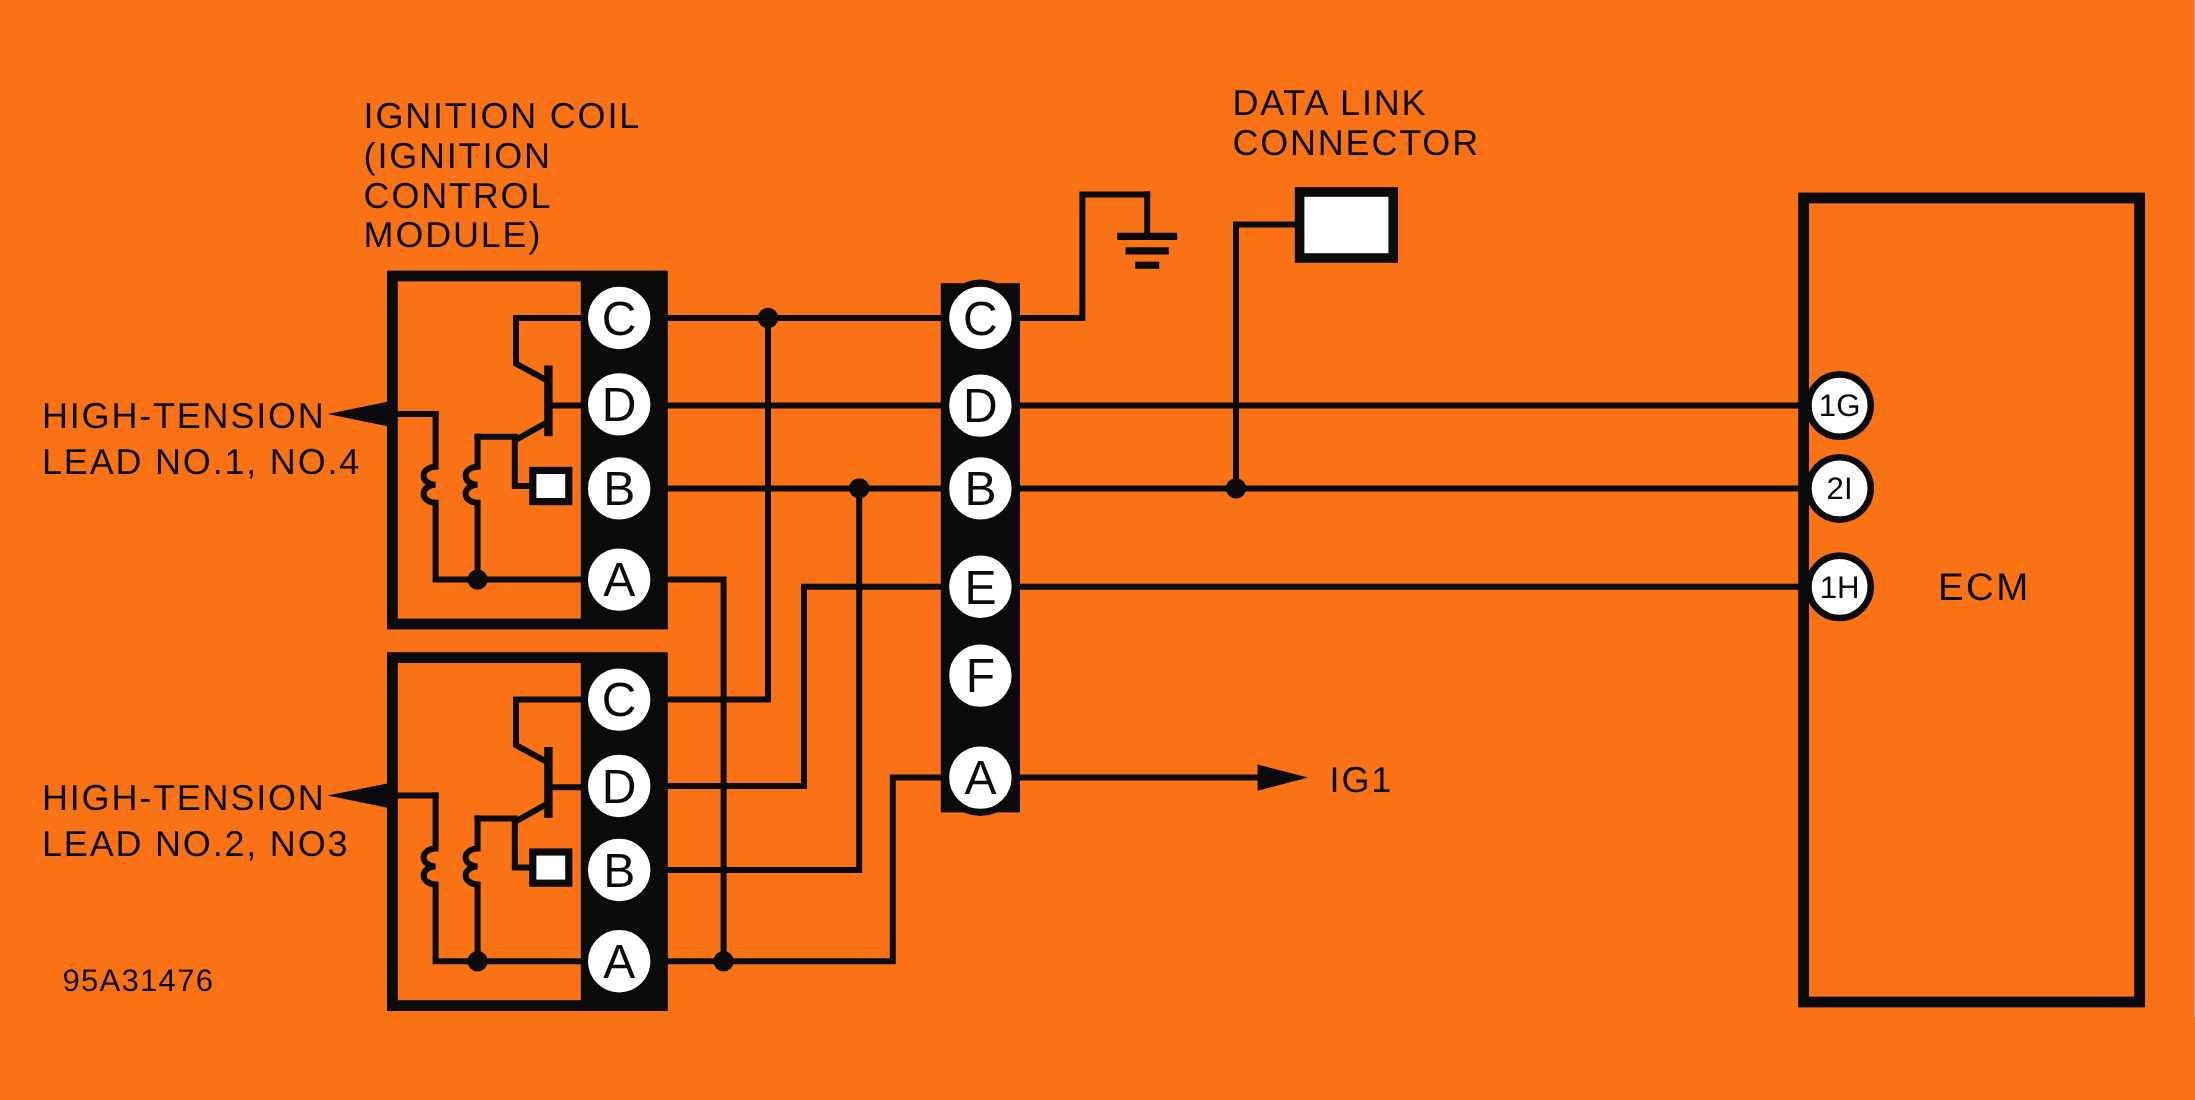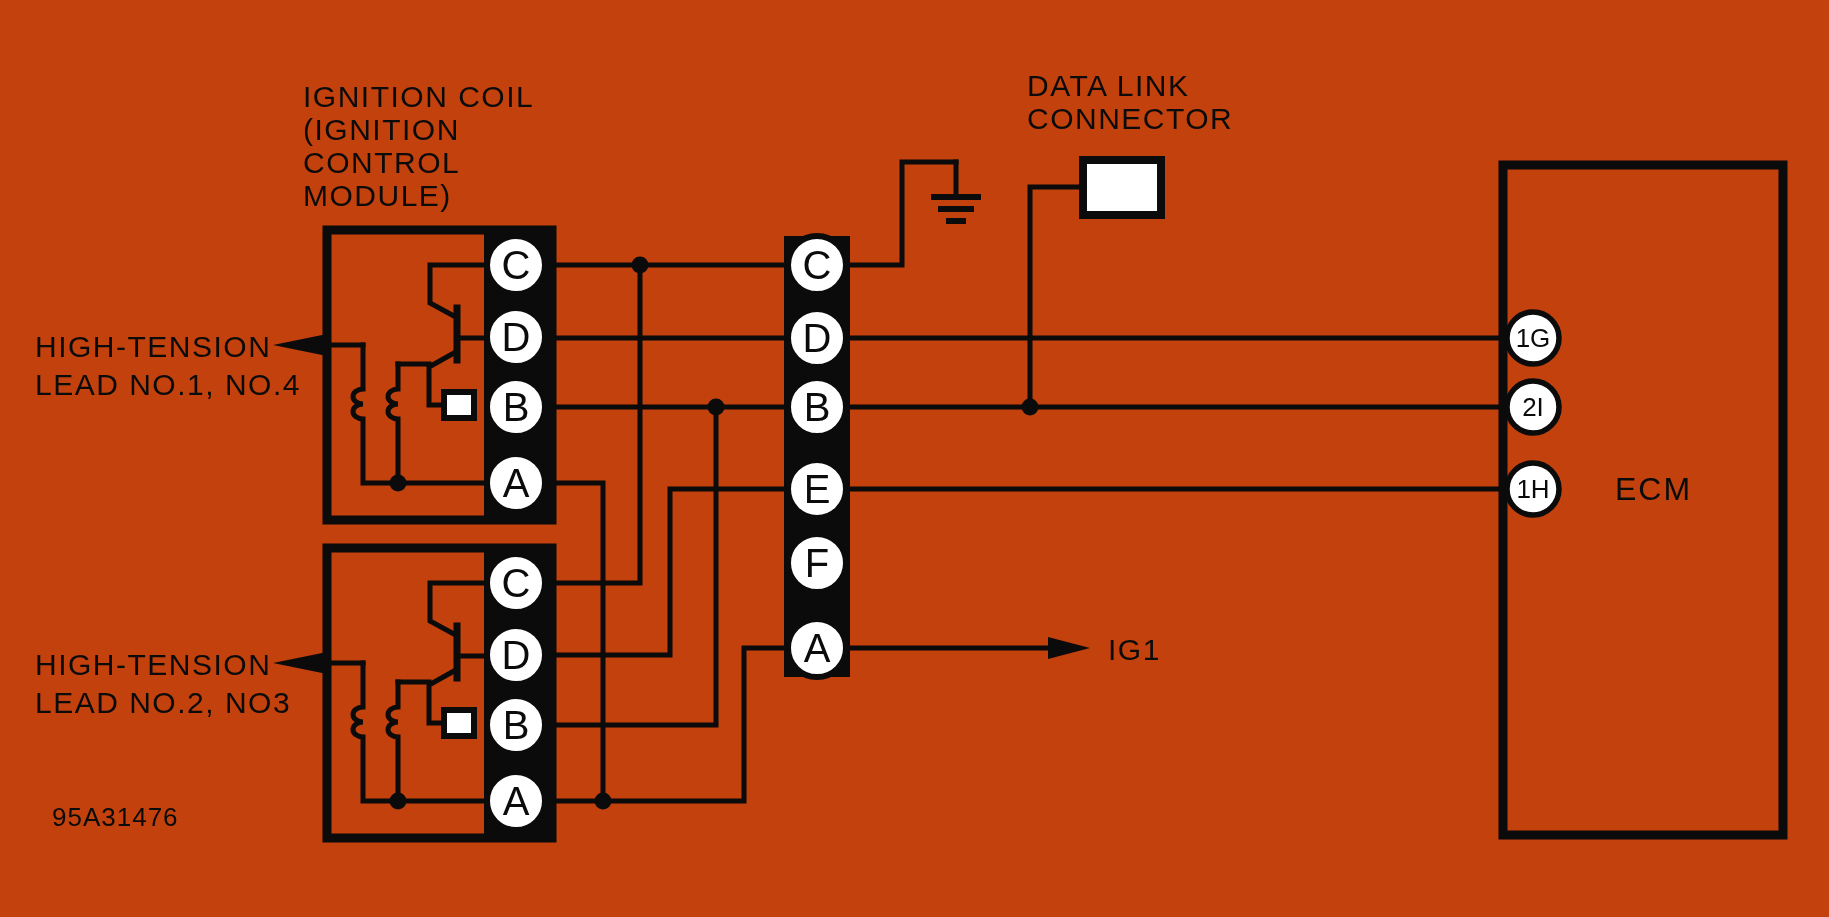--- a/index.html
+++ b/index.html
@@ -1,16 +1,16 @@
 <!DOCTYPE html>
 <html><head>
 <meta charset="utf-8">
 <style>
   html,body{margin:0;padding:0;background:#ffffff;}
-  .stage{position:relative;width:1829px;height:917px;background:#c2410c;overflow:hidden;}
+  .stage{position:relative;width:1829px;height:917px;background:#f97316;overflow:hidden;}
   svg{display:block;}
   svg text{font-family:"Liberation Sans","DejaVu Sans",sans-serif;fill:#0b0b0b;}
   .lbl{font-size:30px;letter-spacing:1.5px;}
   .fig{font-size:26px;letter-spacing:1px;}
   .pinletter{font-size:40px;text-anchor:middle;}
   .ecmpin{font-size:26px;text-anchor:middle;}
   .ecmname{font-size:32px;letter-spacing:2px;}
   .w{stroke:#0b0b0b;stroke-width:5;fill:none;stroke-linecap:square;}
   .w6{stroke:#0b0b0b;stroke-width:6;fill:none;stroke-linecap:square;}
   .box{stroke:#0b0b0b;stroke-width:9;fill:none;}

